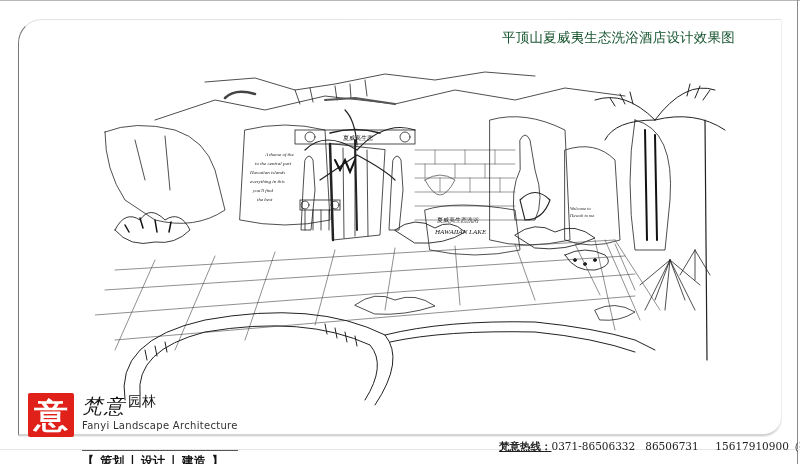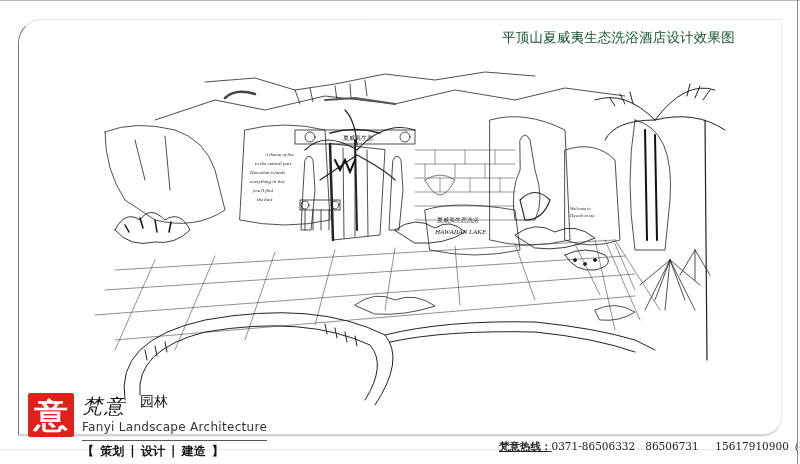--- a/index.html
+++ b/index.html
@@ -48,23 +48,23 @@
     .seal-char {
       position: absolute; left: 0; top: 0; width: 46px; height: 44px;
       color: #fff; font-size: 34px; line-height: 44px; text-align: center;
       font-family: "DejaVu Serif", serif; font-weight: bold;
     }
     .logo-text { margin-left: 8px; display: flex; flex-direction: column; }
     .logo-name { display: flex; align-items: flex-start; }
     .logo-brush {
       font-size: 20px; color: #111; font-family: "DejaVu Serif", serif; font-style: italic; letter-spacing: 2px;
     }
-    .logo-suffix { font-size: 14px; color: #111; margin-left: 14px; font-family: Liberation Mono, monospace; }
+    .logo-suffix { font-size: 14px; color: #111; margin-left: 2px; font-family: Liberation Mono, monospace; }
     .logo-en {
-      font-size: 12px; color: #333; border-bottom: 1px solid #555; padding-bottom: 6px;
+      font-size: 10px; color: #333; border-bottom: 1px solid #555; padding-bottom: 19px;
       font-family: "DejaVu Sans", sans-serif; letter-spacing: 0.3px;
     }
     .logo-services {
       font-size: 12px; color: #111; margin-top: 2px; font-weight: bold;
       font-family: "DejaVu Sans", sans-serif; word-spacing: 2px;
     }
     .footer {
       position: absolute; left: 499px; top: 440px; font-size: 10.5px; color: #222;
       font-family: "DejaVu Serif", serif; white-space: pre;
     }

